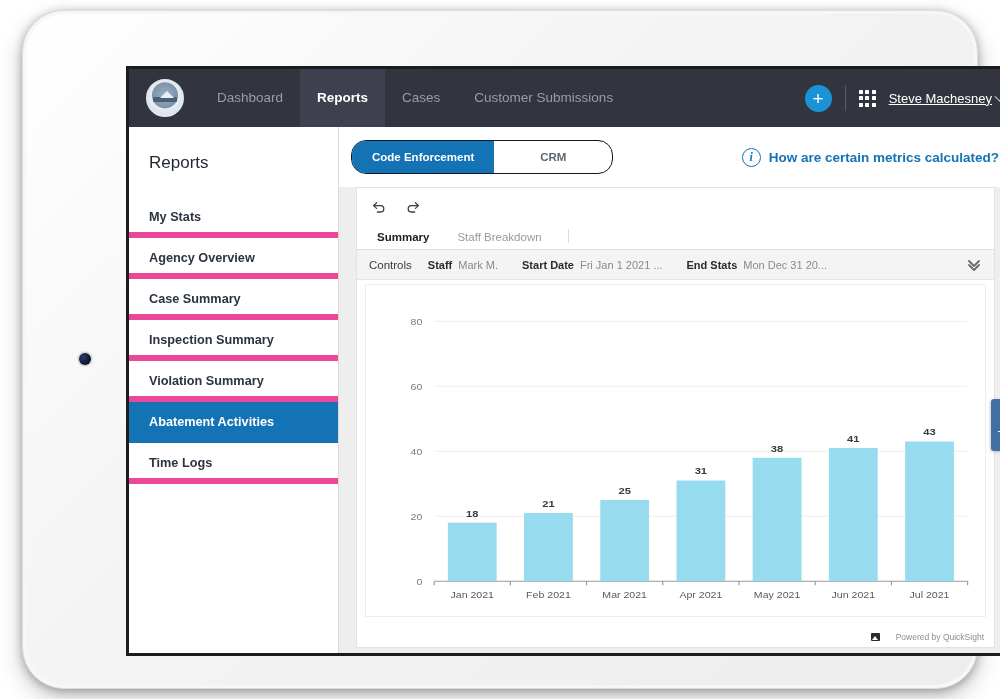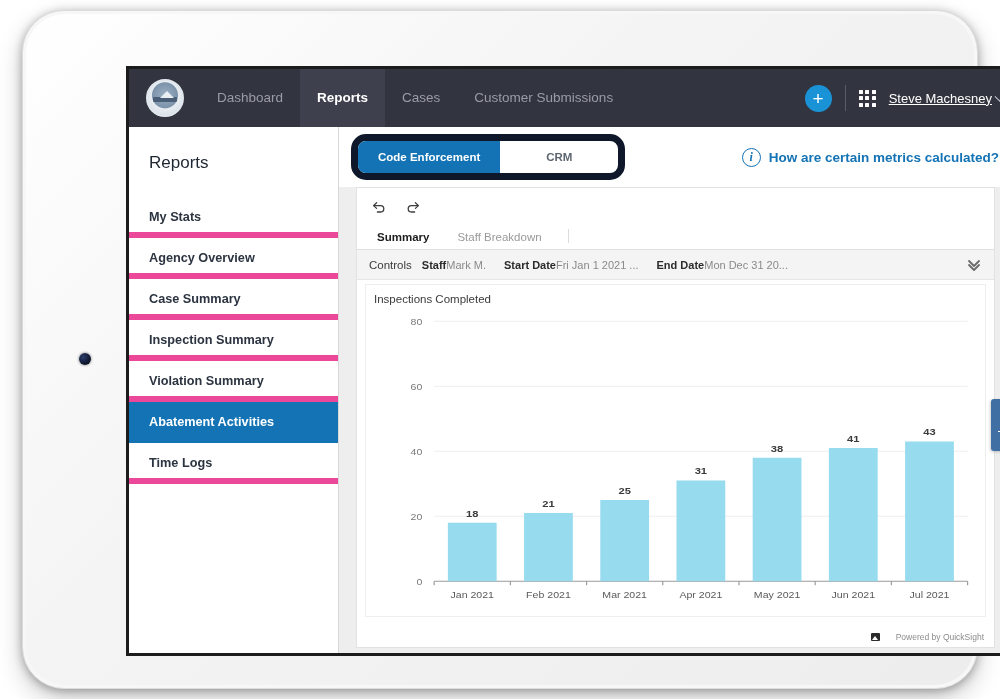--- a/index.html
+++ b/index.html
@@ -122,21 +122,21 @@
 
   
   #content {
     flex: 1; background: #eeeeee; position: relative; overflow: hidden;
   }
   #content-top {
     background: #ffffff; height: 60px; display: flex; align-items: center;
     padding: 0 16px 0 12px; position: relative;
   }
   #toggle-group {
-    display: flex; border: 7px solid #0f172a; border-radius: 15px; overflow: hidden;
+    display: flex; border: 1px solid #0f172a; border-radius: 15px; overflow: hidden;
     background: #fff;
   }
   .toggle-btn {
     font-size: 11.5px; padding: 0 20px; height: 32px; line-height: 32px;
     color: #5d6670; cursor: pointer; font-weight: bold; min-width: 118px; text-align: center;
   }
   .toggle-btn.active { background: #1373b5; color: #ffffff; }
   #metrics-link {
     position: absolute; right: 18px; top: 0; height: 60px;
     display: flex; align-items: center; gap: 8px; cursor: pointer;
@@ -161,21 +161,21 @@
     border-bottom: 1px solid #e0e0e0; padding-left: 12px; gap: 8px;
   }
   .sheet-tab {
     font-size: 11.5px; color: #9a9a9a; padding: 0 12px 6px 8px; cursor: pointer;
   }
   .sheet-tab.active { color: #1d1d1d; font-weight: bold; }
   .tab-divider { width: 1px; height: 14px; background: #dcdcdc; margin: 0 6px 6px 6px; }
 
   #controls-bar {
     height: 30px; background: #f4f4f4; border-bottom: 1px solid #e6e6e6;
-    display: flex; align-items: center; padding-left: 12px; 
+    display: flex; align-items: center; padding-left: 12px; gap: 6px;
     font-size: 11px; position: relative;
   }
   #controls-label { color: #3b3b3b; font-size: 11.5px; margin-right: 10px; }
   .ctrl-label { color: #2b2b2b; font-weight: bold; }
   .ctrl-value { color: #8a8a8a; margin-right: 18px; }
   #chevrons {
     position: absolute; right: 12px; top: 0; height: 30px;
     display: flex; align-items: center; cursor: pointer;
   }
 
@@ -297,32 +297,31 @@
             <div class="sheet-tab">Staff Breakdown</div>
             <div class="tab-divider"></div>
           </div>
 
           <div id="controls-bar">
             <span id="controls-label">Controls</span>
             <span class="ctrl-label">Staff</span>
             <span class="ctrl-value">Mark M.</span>
             <span class="ctrl-label">Start Date</span>
             <span class="ctrl-value">Fri Jan 1 2021 ...</span>
-            <span class="ctrl-label">End Date</span>
+            <span class="ctrl-label">End Stats</span>
             <span class="ctrl-value">Mon Dec 31 20...</span>
             <div id="chevrons">
               <svg width="16" height="14" viewBox="0 0 16 14">
                 <path d="M3 3 L8 8 L13 3" fill="none" stroke="#6b6b6b" stroke-width="1.8" stroke-linecap="round" stroke-linejoin="round"></path>
                 <path d="M3 7 L8 12 L13 7" fill="none" stroke="#6b6b6b" stroke-width="1.8" stroke-linecap="round" stroke-linejoin="round"></path>
               </svg>
             </div>
           </div>
 
           <div id="chart-wrap">
-            <div id="chart-title">Inspections Completed</div>
             <div id="plot">
               <svg id="chart-svg" width="100%" height="100%" viewBox="0 0 520 300" preserveAspectRatio="none">
                   <line x1="58" x2="512" y1="266" y2="266" stroke="#9a9a9a" stroke-width="1"></line>
                   <text x="48" y="269.5" text-anchor="end" font-size="9" fill="#7a7a7a" font-family="&quot;Liberation Sans&quot;, sans-serif">0</text>
                   <line x1="58" x2="512" y1="202.5" y2="202.5" stroke="#eeeeee" stroke-width="1"></line>
                   <text x="48" y="206" text-anchor="end" font-size="9" fill="#7a7a7a" font-family="&quot;Liberation Sans&quot;, sans-serif">20</text>
                   <line x1="58" x2="512" y1="139" y2="139" stroke="#eeeeee" stroke-width="1"></line>
                   <text x="48" y="142.5" text-anchor="end" font-size="9" fill="#7a7a7a" font-family="&quot;Liberation Sans&quot;, sans-serif">40</text>
                   <line x1="58" x2="512" y1="75.5" y2="75.5" stroke="#eeeeee" stroke-width="1"></line>
                   <text x="48" y="79" text-anchor="end" font-size="9" fill="#7a7a7a" font-family="&quot;Liberation Sans&quot;, sans-serif">60</text>

